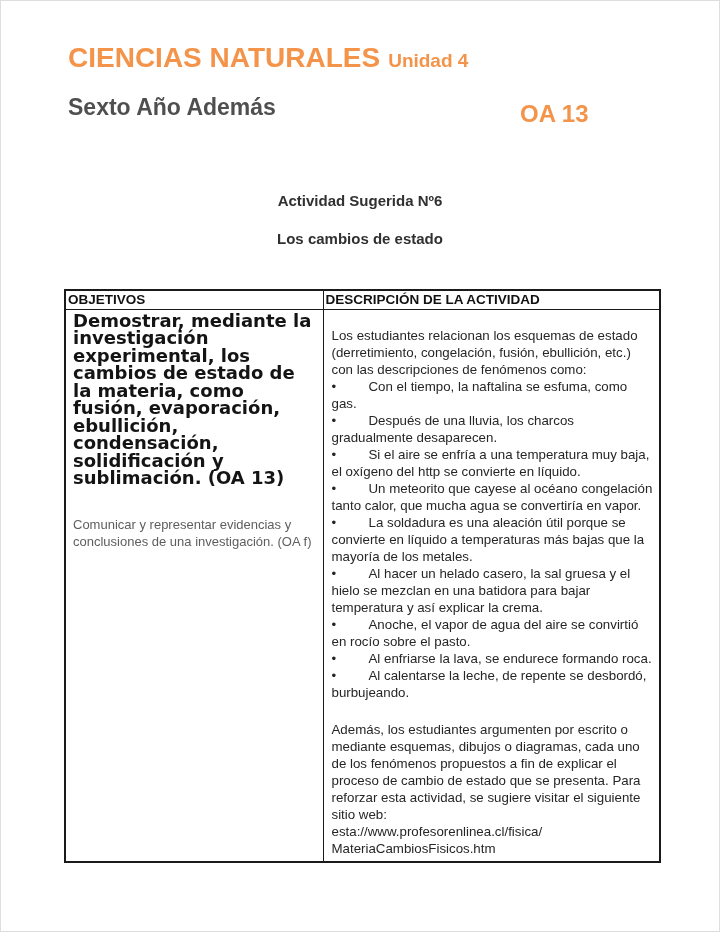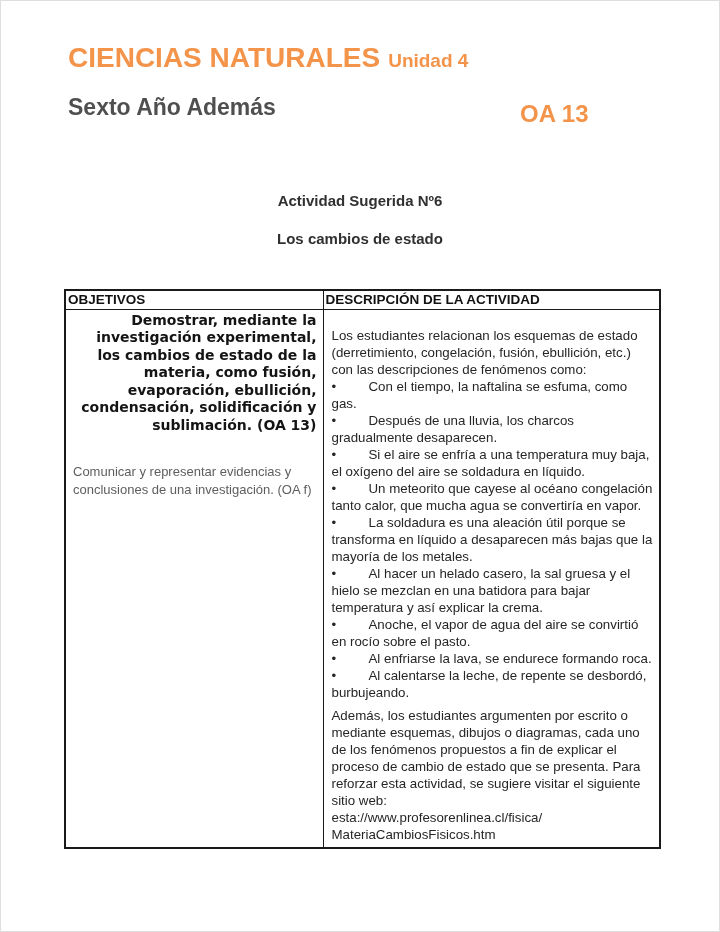--- a/index.html
+++ b/index.html
@@ -57,37 +57,36 @@
     height:19px;padding:0 2px 1px 2px;
     font-weight:600;
   }
   .activity-table td{
     border:1.5px solid var(--border-color);
     vertical-align:top;
   }
   td.objectives-cell{padding:2px 6px 6px 7px;}
   .obj-main{
     font-family:"DejaVu Sans",sans-serif;
-    font-size:14px;line-height:17.5px;font-weight:bold;
+    font-size:18px;line-height:17.5px;font-weight:bold;
     color:#141414;
-    text-align:right;
   }
   .obj-secondary{
     margin-top:29px;
     font-size:13px;line-height:17.5px;
     color:var(--secondary-gray);
   }
   td.description-cell{padding:17px 6px 4px 8px;}
   .desc-text{
     font-size:13.3px;line-height:17px;color:var(--body-text);
   }
   .bullet-item .bullet-char{
     display:inline-block;width:37px;
   }
-  .closing-para{margin-top:6px;}
+  .closing-para{margin-top:20px;}
 </style>
 </head>
 <body>
 
 <div class="page">
 
   <div class="main-title">
     <span class="title-text">CIENCIAS NATURALES</span><span class="unit-text">Unidad 4</span>
   </div>
 
@@ -114,23 +113,23 @@
       <tr>
         <td class="objectives-cell">
           <p class="obj-main">Demostrar, mediante la investigación experimental, los cambios de estado de la materia, como fusión, evaporación, ebullición, condensación, solidificación y sublimación. (OA 13)</p>
           <p class="obj-secondary">Comunicar y representar evidencias y conclusiones de una investigación. (OA f)</p>
         </td>
         <td class="description-cell">
           <p class="desc-text">Los estudiantes relacionan los esquemas de estado (derretimiento, congelación, fusión, ebullición, etc.) con las descripciones de fenómenos como:</p>
 
           <div class="desc-text bullet-item"><span class="bullet-char">•</span><span>Con el tiempo, la naftalina se esfuma, como gas.</span></div>
           <div class="desc-text bullet-item"><span class="bullet-char">•</span><span>Después de una lluvia, los charcos gradualmente desaparecen.</span></div>
-          <div class="desc-text bullet-item"><span class="bullet-char">•</span><span>Si el aire se enfría a una temperatura muy baja, el oxígeno del aire se soldadura en líquido.</span></div>
+          <div class="desc-text bullet-item"><span class="bullet-char">•</span><span>Si el aire se enfría a una temperatura muy baja, el oxígeno del http se convierte en líquido.</span></div>
           <div class="desc-text bullet-item"><span class="bullet-char">•</span><span>Un meteorito que cayese al océano congelación tanto calor, que mucha agua se convertiría en vapor.</span></div>
-          <div class="desc-text bullet-item"><span class="bullet-char">•</span><span>La soldadura es una aleación útil porque se transforma en líquido a desaparecen más bajas que la mayoría de los metales.</span></div>
+          <div class="desc-text bullet-item"><span class="bullet-char">•</span><span>La soldadura es una aleación útil porque se convierte en líquido a temperaturas más bajas que la mayoría de los metales.</span></div>
           <div class="desc-text bullet-item"><span class="bullet-char">•</span><span>Al hacer un helado casero, la sal gruesa y el hielo se mezclan en una batidora para bajar temperatura y así explicar la crema.</span></div>
           <div class="desc-text bullet-item"><span class="bullet-char">•</span><span>Anoche, el vapor de agua del aire se convirtió en rocío sobre el pasto.</span></div>
           <div class="desc-text bullet-item"><span class="bullet-char">•</span><span>Al enfriarse la lava, se endurece formando roca.</span></div>
           <div class="desc-text bullet-item"><span class="bullet-char">•</span><span>Al calentarse la leche, de repente se desbordó, burbujeando.</span></div>
 
           <p class="desc-text closing-para">Además, los estudiantes argumenten por escrito o mediante esquemas, dibujos o diagramas, cada uno de los fenómenos propuestos a fin de explicar el proceso de cambio de estado que se presenta. Para reforzar esta actividad, se sugiere visitar el siguiente sitio web:</p>
           <div class="desc-text">esta://www.profesorenlinea.cl/fisica/</div>
           <div class="desc-text">MateriaCambiosFisicos.htm</div>
         </td>
       </tr>

